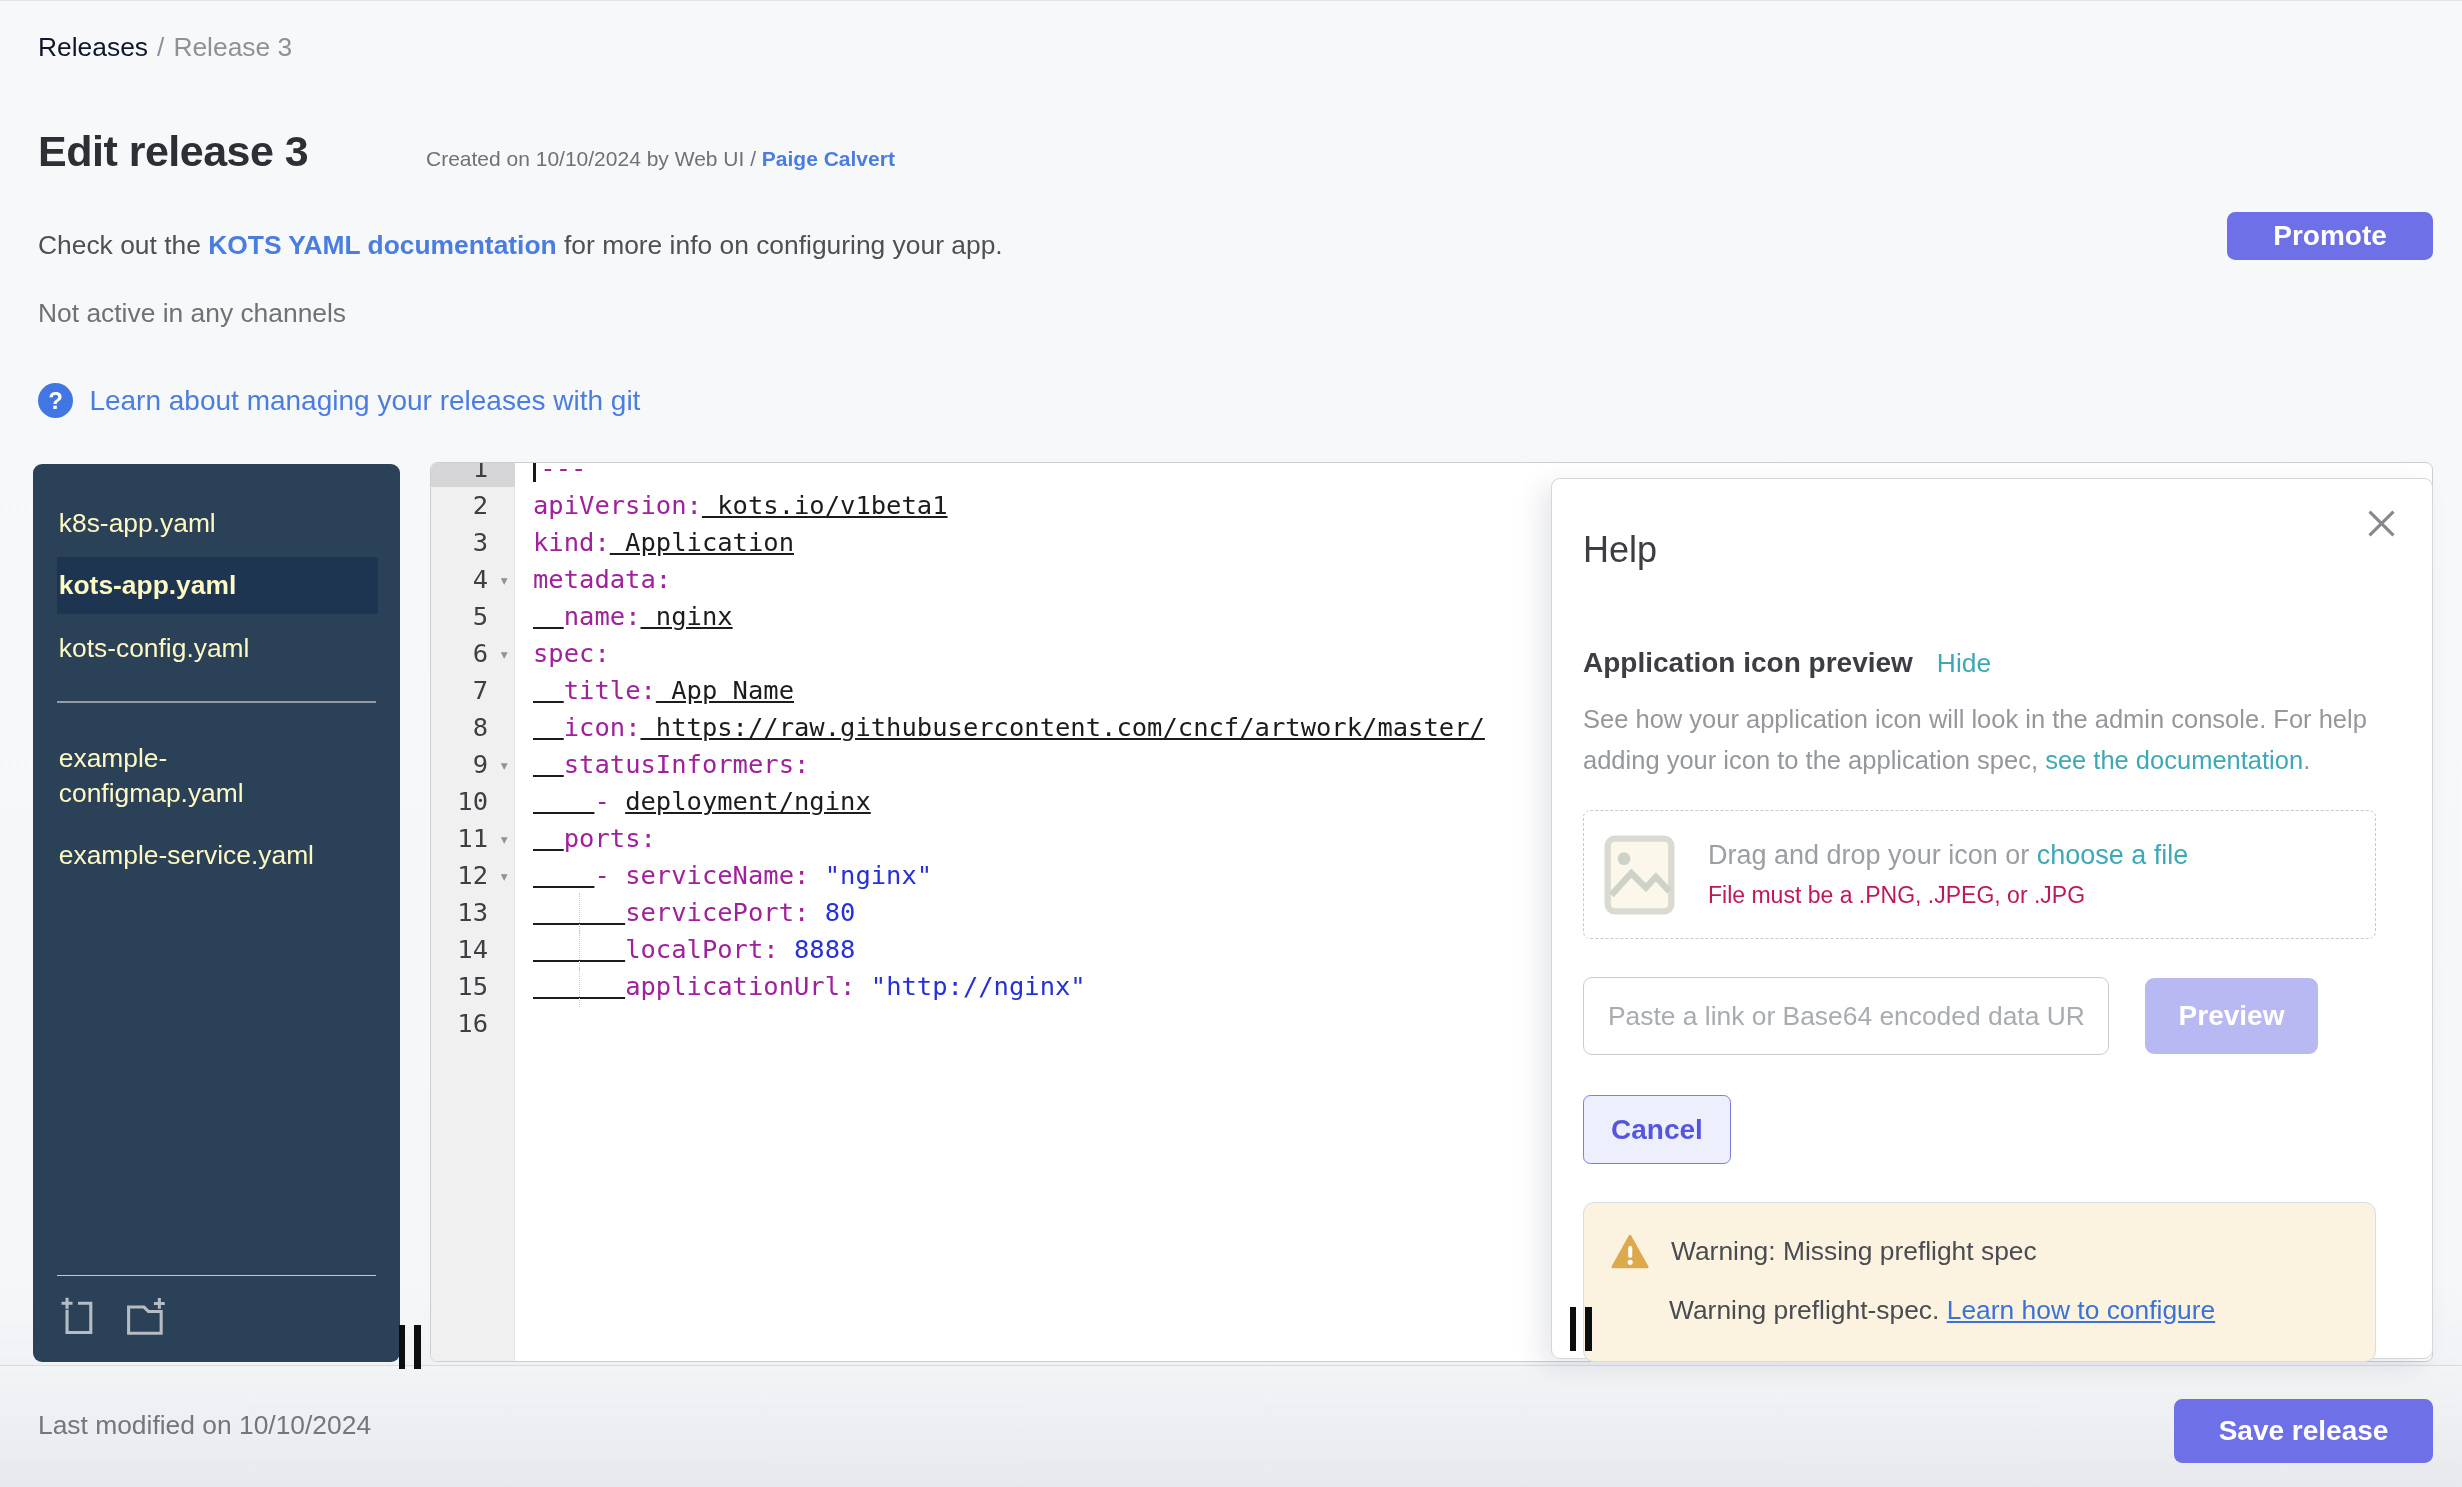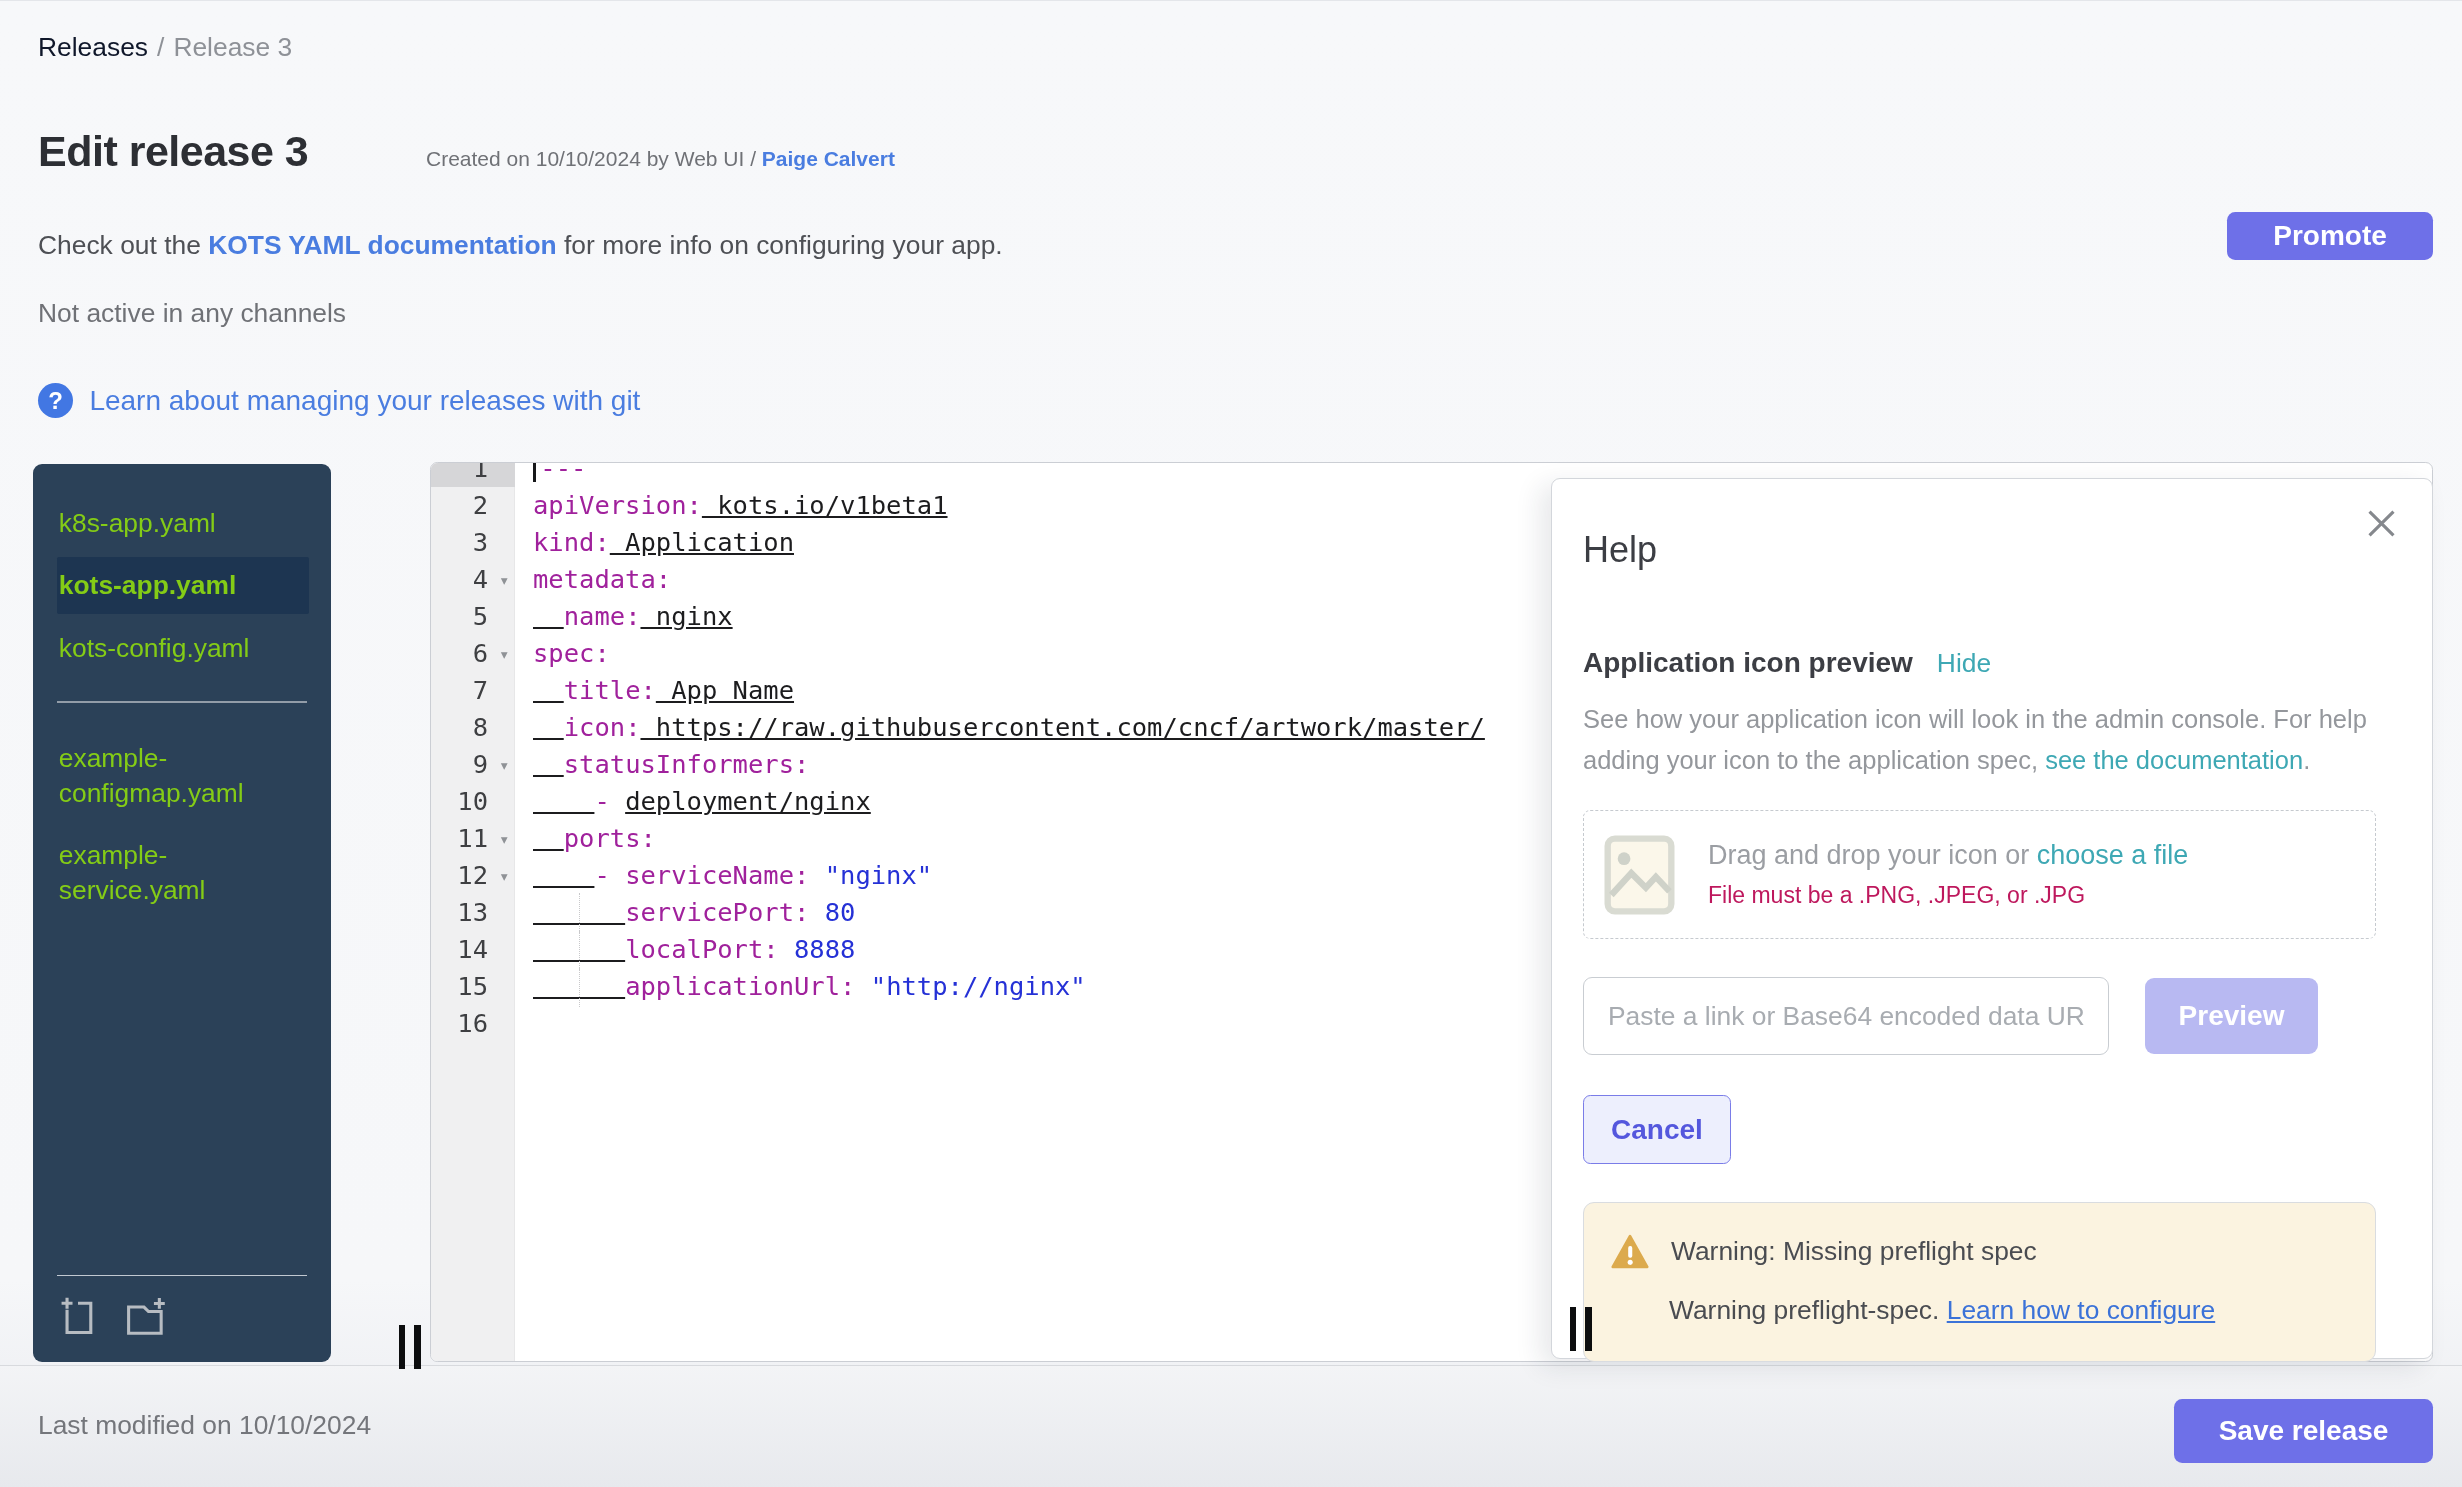--- a/index.html
+++ b/index.html
@@ -33,22 +33,22 @@
   .channel-status { left:38px; top:297px; font-size:26.4px; color:#6f7176; }
 
   .git-row { left:38px; top:382px; display:flex; align-items:center; gap:16.4px; cursor:pointer; }
   .q-icon { width:35px; height:35px; border-radius:50%; background:#4277e3; color:#fff;
             font-size:24px; font-weight:700; display:flex; align-items:center; justify-content:center; }
   .git-row .lbl { font-size:28px; color:#4a7de0; }
 
   
   .workspace { left:0; top:461px; width:2462px; height:902px; }
 
-  .sidebar { position:absolute; left:33px; top:1.8px; width:298px; height:898px;
-             background:#2b4158; border-radius:9px; padding-top:31px; color:#84cc16; }
+  .sidebar { position:absolute; left:33px; top:1.8px; width:367px; height:898px;
+             background:#2b4158; border-radius:9px; padding-top:31px; color:#fef9c3; }
   .file-item { margin:0 22px 5.5px 24px; padding:11px 1.8px; font-size:26.4px; line-height:35px;
                cursor:pointer; border-radius:1.8px; }
   .file-item span { display:inline-block; max-width:275px; }
   .file-item.selected { background:#1d3551; font-weight:700; }
   .file-divider { height:1.8px; background:#c9ced4; opacity:.65; margin:24px 24px 27px 24px; }
   .sidebar-footer { position:absolute; left:24px; right:24px; bottom:24px;
                     border-top:1.8px solid rgba(220,225,230,.85); padding-top:20px;
                     display:flex; gap:25.5px; align-items:center; }
   .sidebar-footer svg { cursor:pointer; }
 

